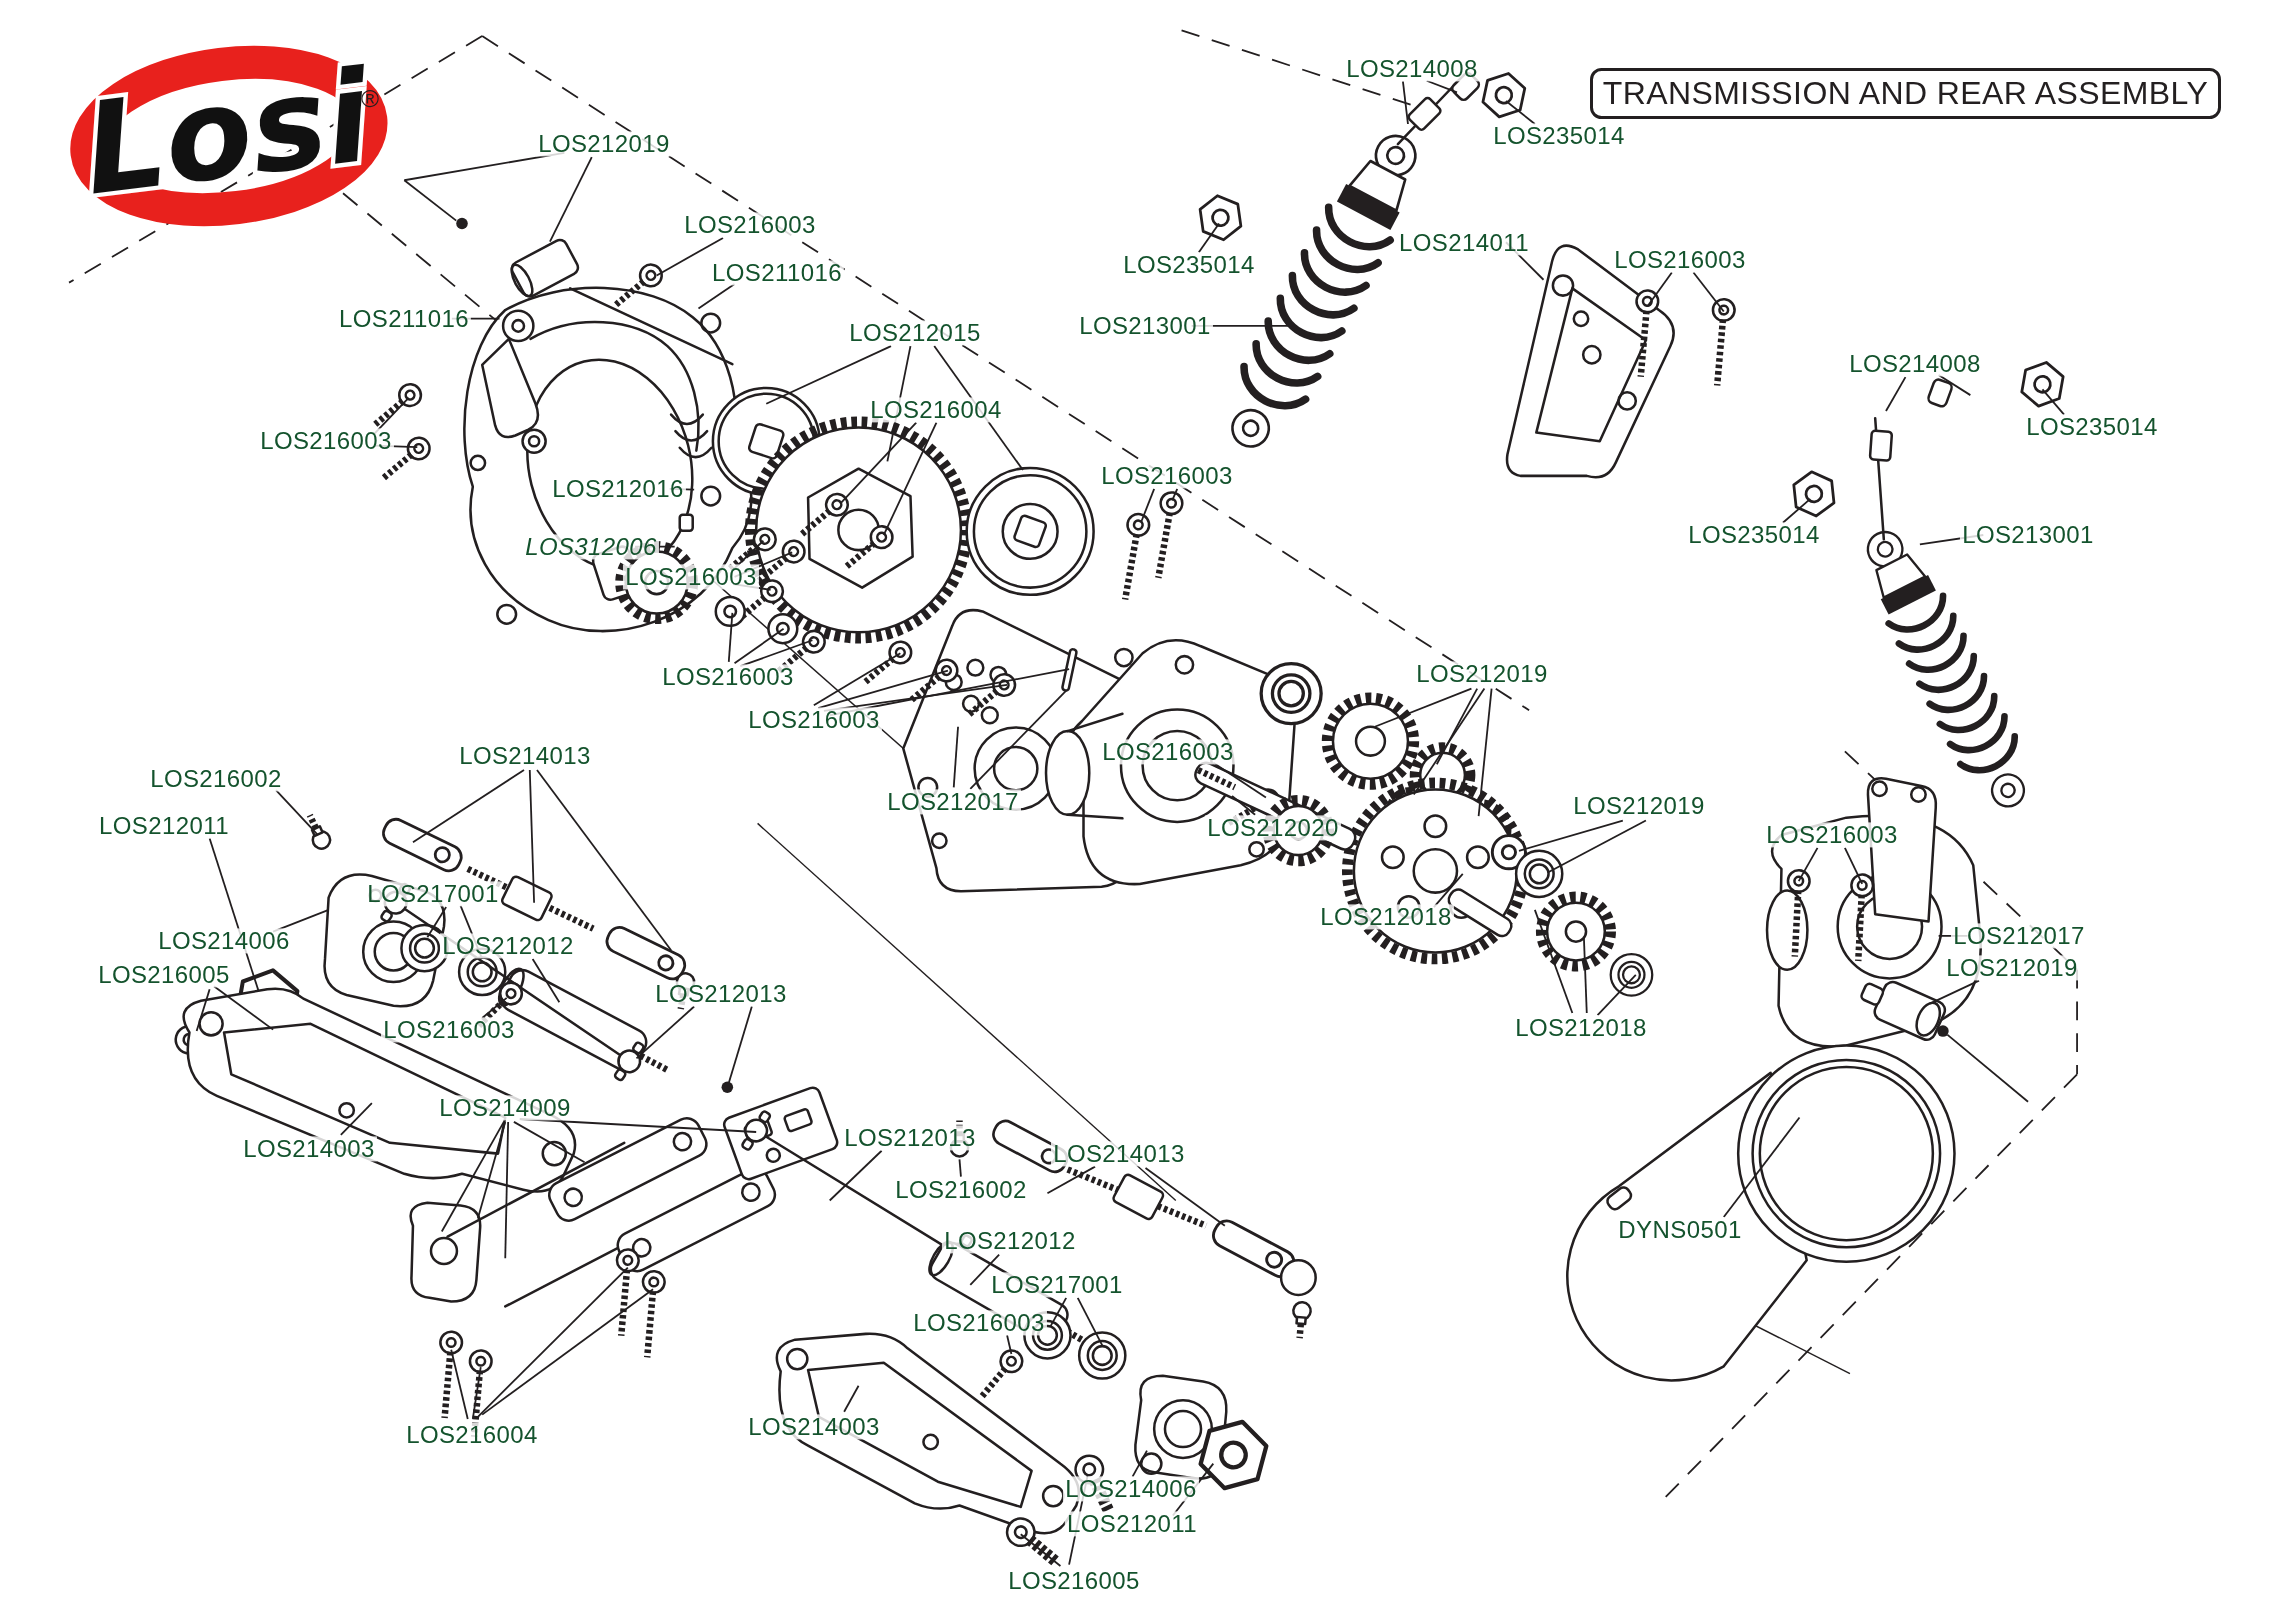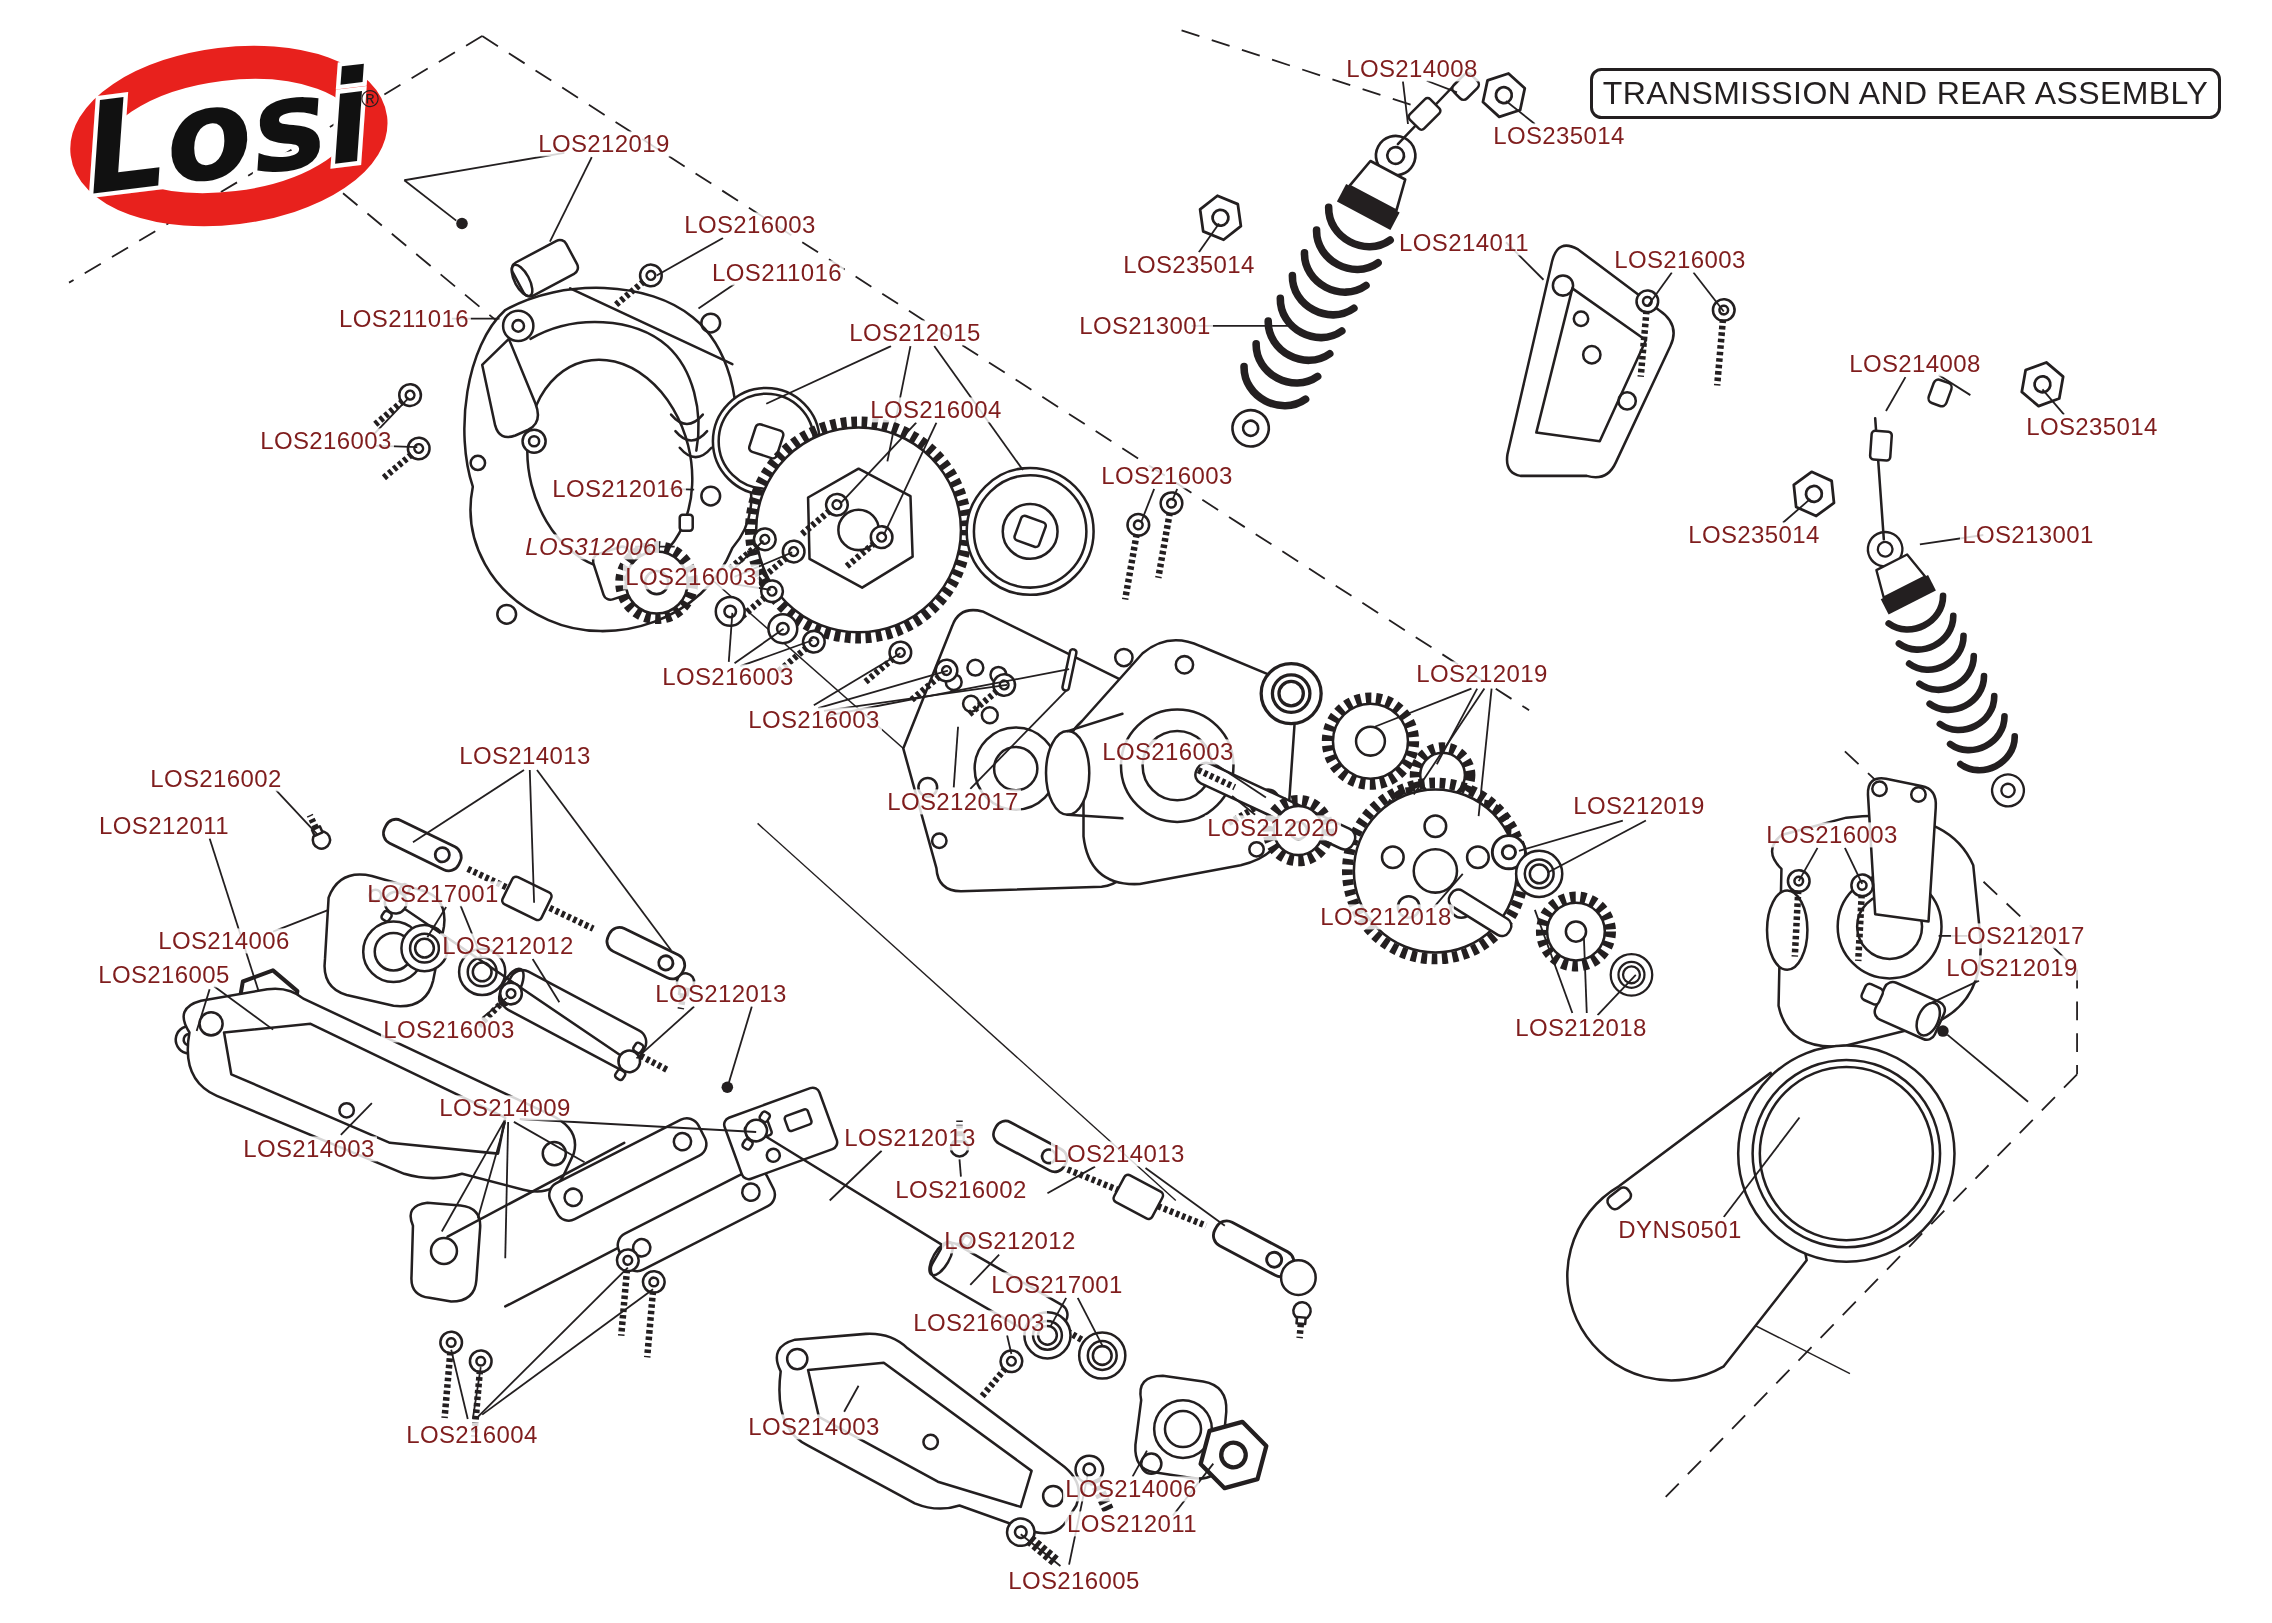--- a/index.html
+++ b/index.html
@@ -1,20 +1,20 @@
 <!DOCTYPE html>
 <html style="font-size:11.5px"><head>
 <meta charset="utf-8">
 <style>
   html,body{margin:0;padding:0;background:#ffffff;}
   #canvas{position:relative;width:2273px;height:1623px;background:#ffffff;overflow:hidden;
           font-family:"Liberation Sans","DejaVu Sans",sans-serif;color:#231f20;}
   #art{position:absolute;left:0;top:0;}
   .plabel{position:absolute;transform:translate(-50%,-50%);font-size:24px;letter-spacing:0.4px;
-          color:#7f1d1d;background:rgba(255,255,255,.82);padding:0 2.2px;white-space:nowrap;line-height:1.05;}
+          color:#14532d;background:rgba(255,255,255,.82);padding:0 2.2px;white-space:nowrap;line-height:1.05;}
   #title-box{position:absolute;left:1590px;top:68px;width:625px;height:45px;border:3.6px solid #231f20;
              border-radius:11.5px;display:flex;align-items:center;justify-content:center;
              font-size:32px;font-weight:normal;letter-spacing:0.4px;background:#fff;}
   #footer-badge{position:absolute;left:90px;top:1528px;width:583px;height:46px;background:#231f20;
                 border-radius:21.6px;display:flex;align-items:center;justify-content:center;
                 color:#fff;font-size:22.4px;font-weight:bold;letter-spacing:0.1px;}
   #logo{position:absolute;left:63px;top:35px;width:339px;height:202px;}
   #reg-mark{position:absolute;left:361px;top:85px;font-size:24.5px;color:#231f20;}
   
   .o{stroke:#231f20;fill:#ffffff;stroke-width:3.5;stroke-linejoin:round;}

